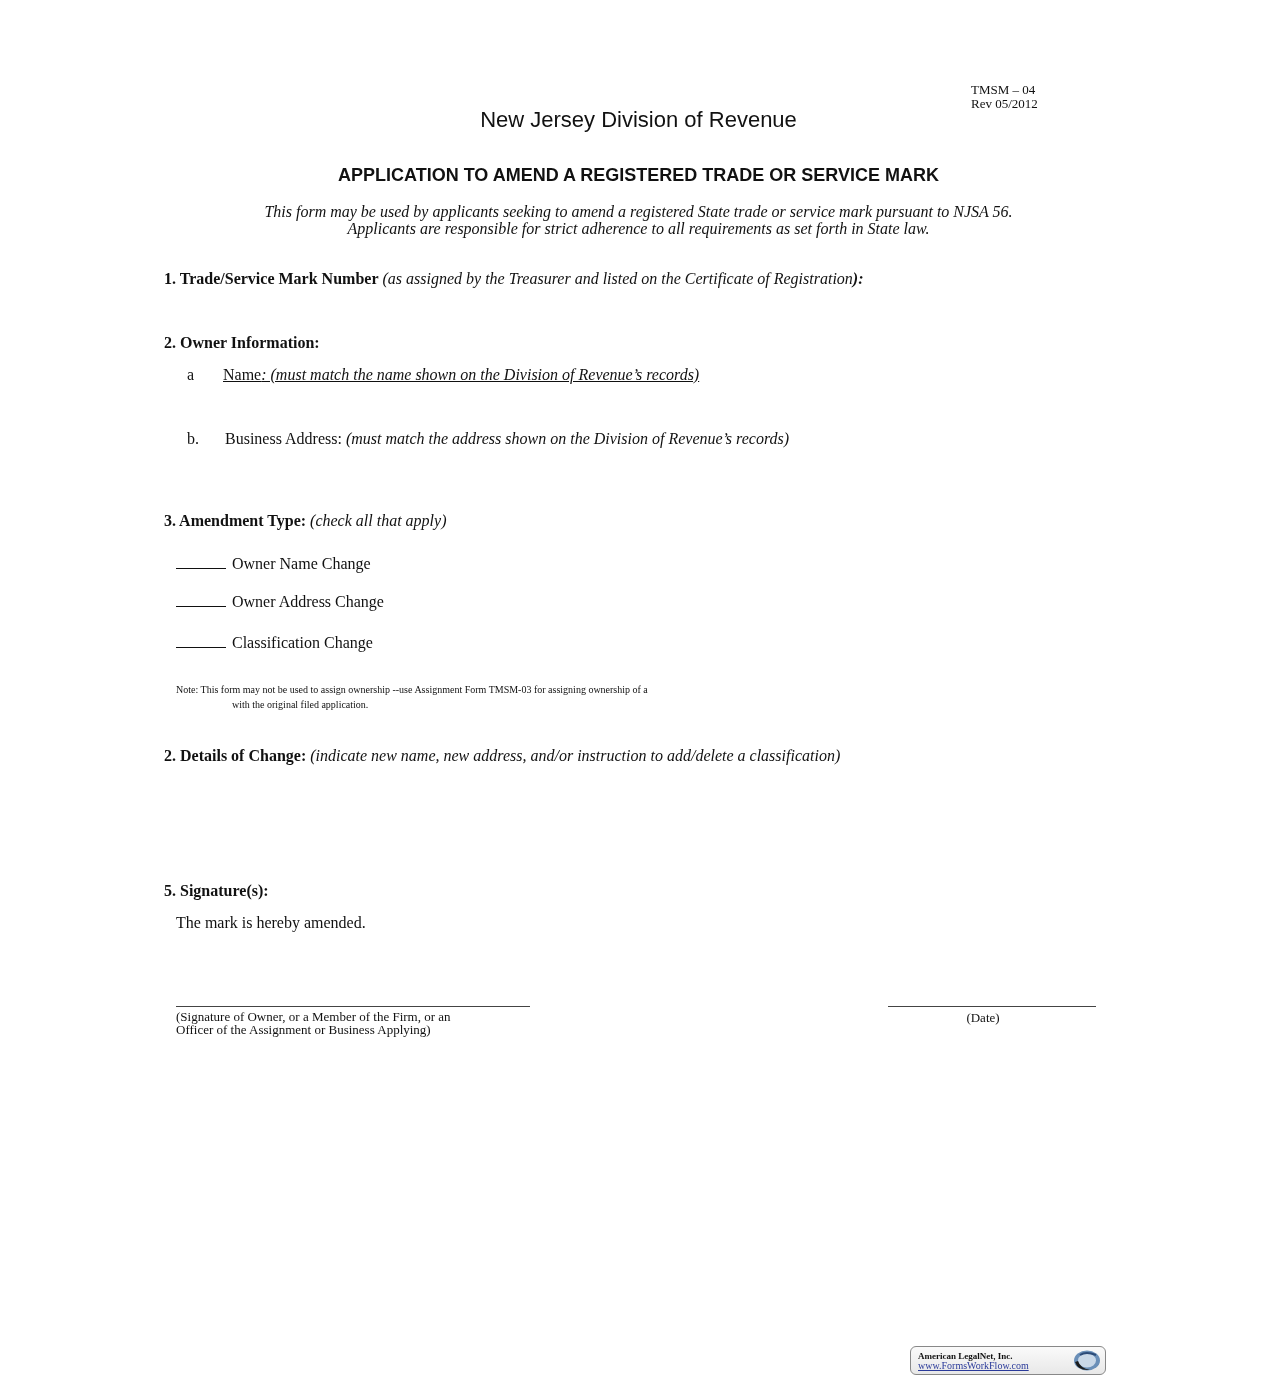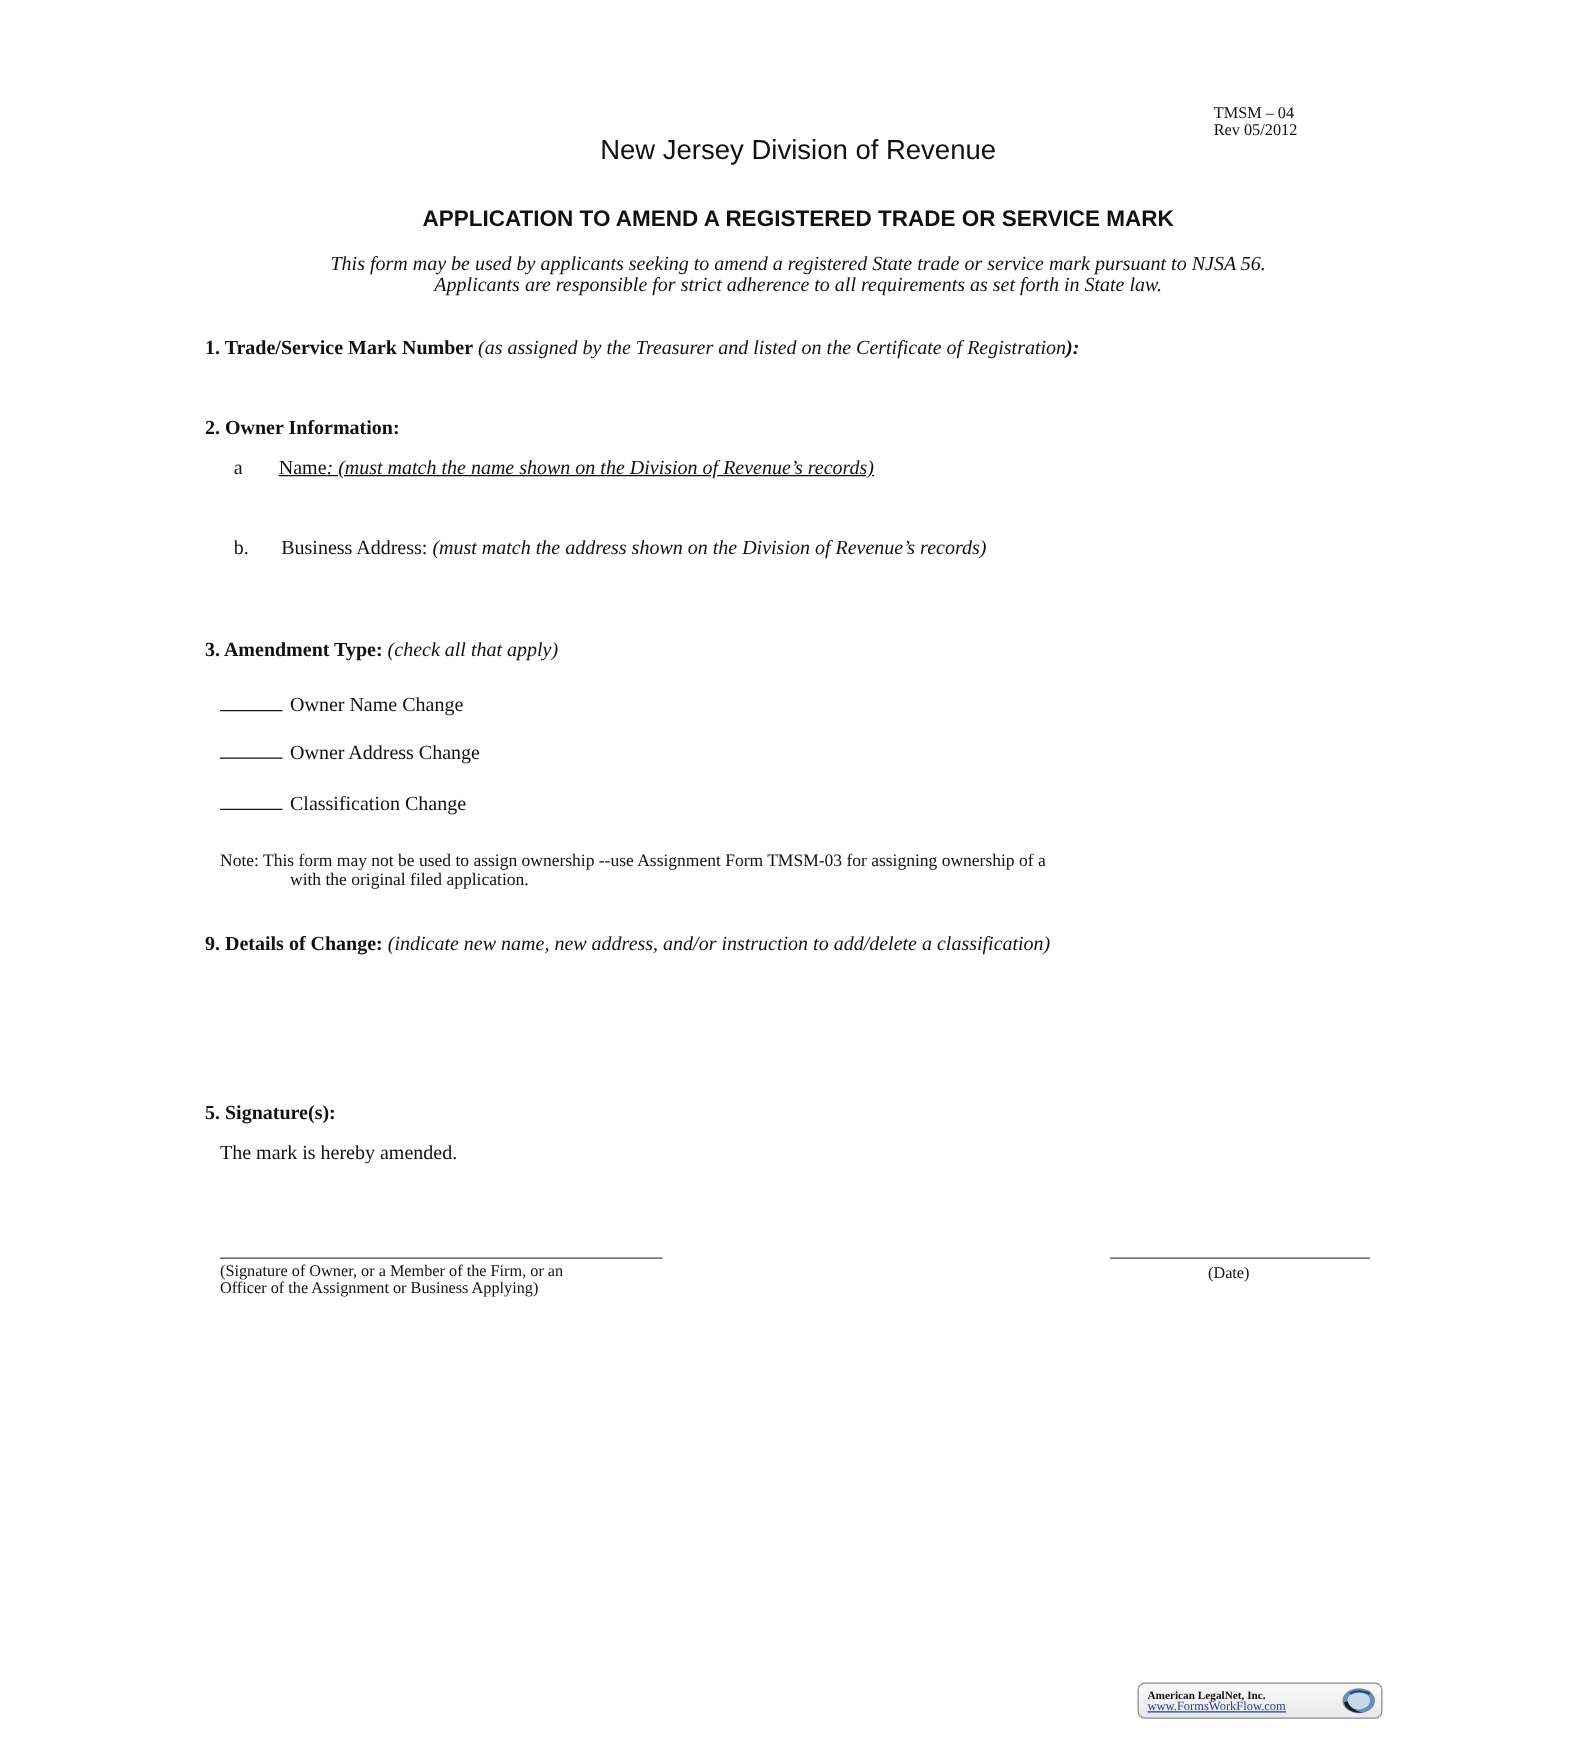--- a/index.html
+++ b/index.html
@@ -17,21 +17,21 @@
   .s2a { left: 162px; top: 366px; text-decoration: underline; }
   .s2a .lbl { display: inline-block; width: 36px; }
   .s2b { left: 162px; top: 430px; }
   .s2b .lbl { display: inline-block; width: 38px; }
   .s3 { left: 139px; top: 512px; }
   .chk { left: 176px; font-size: 16px; }
   .chk .blank { display: inline-block; width: 50px; border-bottom: 1px solid #111; height: 14px; margin-right: 6px; vertical-align: baseline; }
   .c1 { top: 554px; }
   .c2 { top: 592px; }
   .c3 { top: 633px; }
-  .note { left: 176px; top: 682px; font-size: 14px; line-height: 15px; width: 960px; white-space: normal; }
+  .note { left: 176px; top: 682px; font-size: 10px; line-height: 15px; width: 960px; white-space: normal; }
   .note .cont { padding-left: 56px; display: block; }
   .s4 { left: 139px; top: 747px; }
   .s5 { left: 139px; top: 882px; }
   .s5t { left: 176px; top: 914px; font-size: 16px; }
   .sigline { left: 176px; top: 1006px; width: 354px; border-top: 1px solid #444; }
   .siglbl { left: 176px; top: 1010px; font-size: 13px; line-height: 13px; }
   .dateline { left: 888px; top: 1006px; width: 208px; border-top: 1px solid #444; }
   .datelbl { left: 888px; width: 190px; text-align: center; top: 1010px; font-size: 13px; }
   .badge { left: 910px; top: 1346px; width: 194px; height: 27px; border: 1px solid #888; border-radius: 6px; background: linear-gradient(#fafafa,#e8e8e8); }
   .badge .co { position: absolute; left: 7px; top: 4px; font-size: 9px; font-weight: bold; font-family: "Liberation Serif", serif; }
@@ -77,21 +77,21 @@
 </div>
 <div class="abs chk c3">
   <span class="blank"></span><span>Classification Change</span>
 </div>
 <div class="abs note">
   <span>Note: This form may not be used to assign ownership --use Assignment Form TMSM-03 for assigning ownership of a</span>
   <span class="cont">with the original filed application.</span>
 </div>
 
 <div class="abs sec s4">
-  <span class="b">9.  Details of Change:</span><span class="i"> (indicate new name, new address, and/or instruction to add/delete a classification)</span>
+  <span class="b">2.  Details of Change:</span><span class="i"> (indicate new name, new address, and/or instruction to add/delete a classification)</span>
 </div>
 
 <div class="abs sec s5 b">5.  Signature(s):</div>
 <div class="abs s5t">The mark is hereby amended.</div>
 
 <div class="abs sigline"></div>
 <div class="abs siglbl">
   <div>(Signature of Owner, or a Member of the Firm, or an</div>
   <div>Officer of the Assignment or Business Applying)</div>
 </div>

